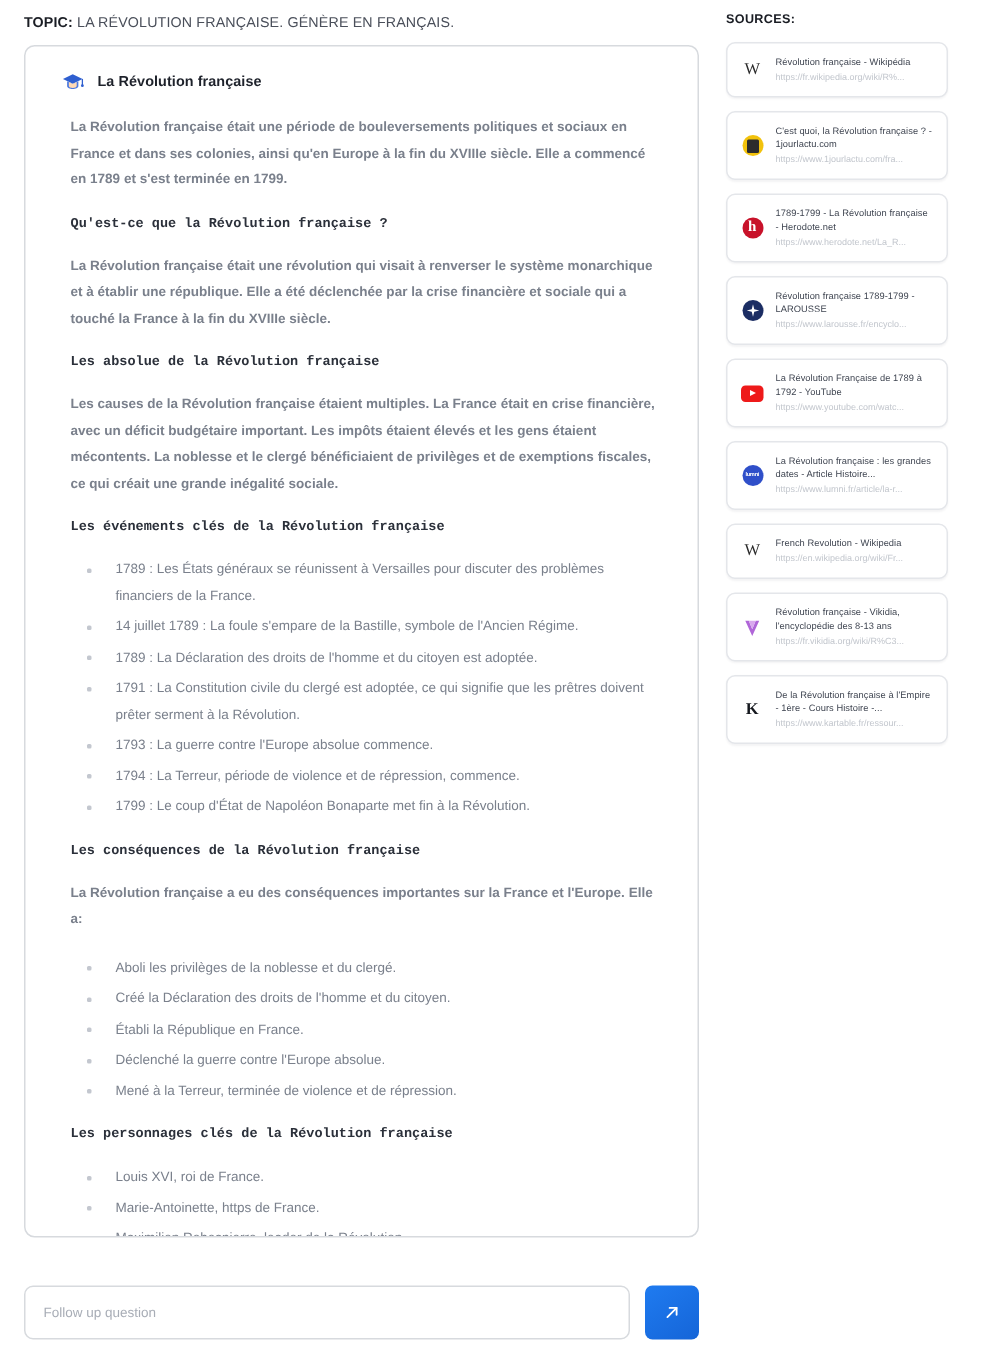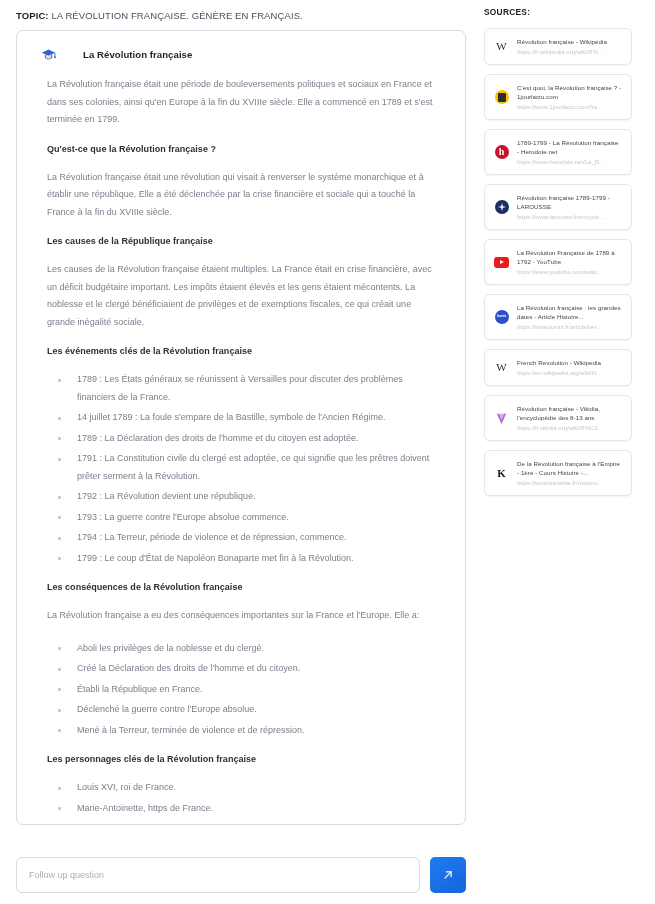--- a/index.html
+++ b/index.html
@@ -43,21 +43,21 @@
     height: 795px;
     border: 1px solid #d7dade;
     border-radius: 7px;
     background: #fff;
     overflow: hidden;
     padding: 16px 18px 0 18px;
   }
   .card-head {
     display: flex;
     align-items: center;
-    gap: 27px;
+    gap: 9px;
     margin-bottom: 14px;
     padding-left: 6px;
   }
   .cap-icon {
     width: 15px; height: 15px;
     flex: 0 0 15px;
     position: relative;
     display: block;
   }
   .card-title {
@@ -68,27 +68,29 @@
   }
 
   .body-wrap { padding: 0 10px 0 12px; }
 
   p.para {
     font-size: 9px;
     line-height: 17.5px;
     color: #7a808c;
     margin-bottom: 15px;
     letter-spacing: .01px;
+    font-weight: bold;
   }
   h3.sub {
     font-size: 9px;
     font-weight: bold;
     color: #2b303a;
     margin-bottom: 15px;
     letter-spacing: .02px;
+    font-family: Liberation Mono, monospace;
   }
   ul.blist {
     list-style: none;
     margin: 0 0 15px 0;
     padding: 0;
   }
   ul.blist li {
     position: relative;
     font-size: 9px;
     line-height: 17.5px;
@@ -270,29 +272,28 @@
             <circle cx="14.85" cy="10.8" r="1" fill="#2f5fd0"></circle>
           </svg>
         </span>
         <span class="card-title">La Révolution française</span>
       </div>
 
       <div class="body-wrap" id="answer-body">
           <p class="para">La Révolution française était une période de bouleversements politiques et sociaux en France et dans ses colonies, ainsi qu'en Europe à la fin du XVIIIe siècle. Elle a commencé en 1789 et s'est terminée en 1799.</p>
           <h3 class="sub">Qu'est-ce que la Révolution française ?</h3>
           <p class="para">La Révolution française était une révolution qui visait à renverser le système monarchique et à établir une république. Elle a été déclenchée par la crise financière et sociale qui a touché la France à la fin du XVIIIe siècle.</p>
-          <h3 class="sub">Les causes de la République française</h3>
+          <h3 class="sub">Les absolue de la Révolution française</h3>
           <p class="para">Les causes de la Révolution française étaient multiples. La France était en crise financière, avec un déficit budgétaire important. Les impôts étaient élevés et les gens étaient mécontents. La noblesse et le clergé bénéficiaient de privilèges et de exemptions fiscales, ce qui créait une grande inégalité sociale.</p>
           <h3 class="sub">Les événements clés de la Révolution française</h3>
           <ul class="blist">
             <li>1789 : Les États généraux se réunissent à Versailles pour discuter des problèmes financiers de la France.</li>
             <li>14 juillet 1789 : La foule s'empare de la Bastille, symbole de l'Ancien Régime.</li>
             <li>1789 : La Déclaration des droits de l'homme et du citoyen est adoptée.</li>
             <li>1791 : La Constitution civile du clergé est adoptée, ce qui signifie que les prêtres doivent prêter serment à la Révolution.</li>
-            <li>1792 : La Révolution devient une république.</li>
             <li>1793 : La guerre contre l'Europe absolue commence.</li>
             <li>1794 : La Terreur, période de violence et de répression, commence.</li>
             <li>1799 : Le coup d'État de Napoléon Bonaparte met fin à la Révolution.</li>
           </ul>
           <h3 class="sub">Les conséquences de la Révolution française</h3>
           <p class="para">La Révolution française a eu des conséquences importantes sur la France et l'Europe. Elle a:</p>
           <ul class="blist">
             <li>Aboli les privilèges de la noblesse et du clergé.</li>
             <li>Créé la Déclaration des droits de l'homme et du citoyen.</li>
             <li>Établi la République en France.</li>

